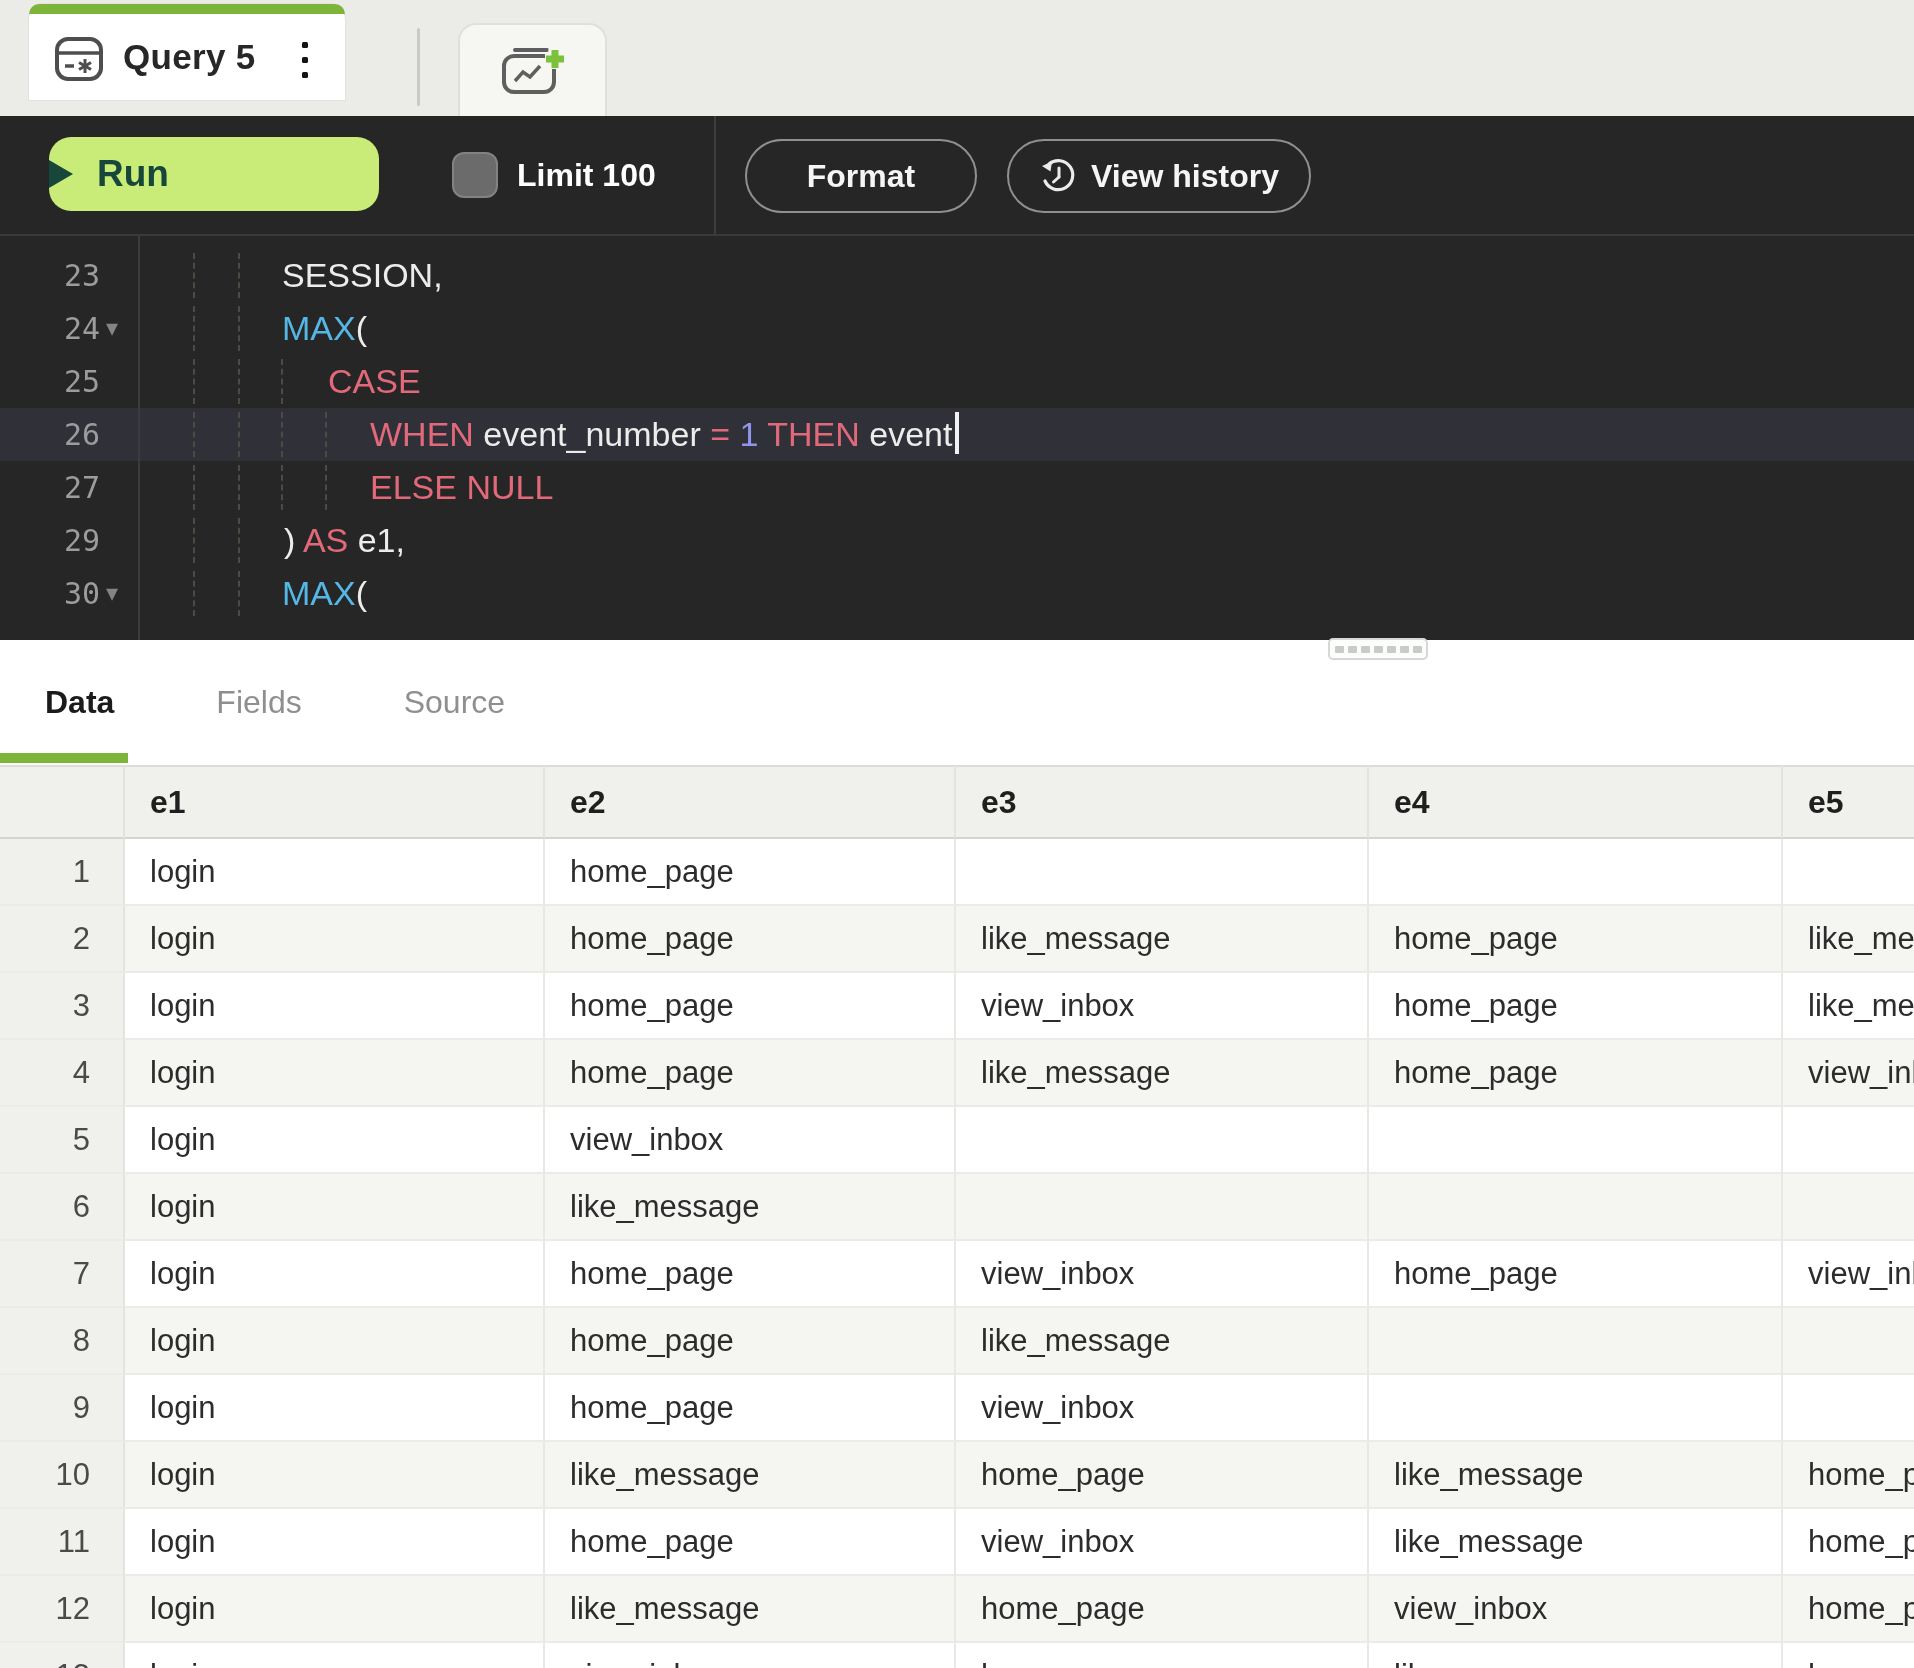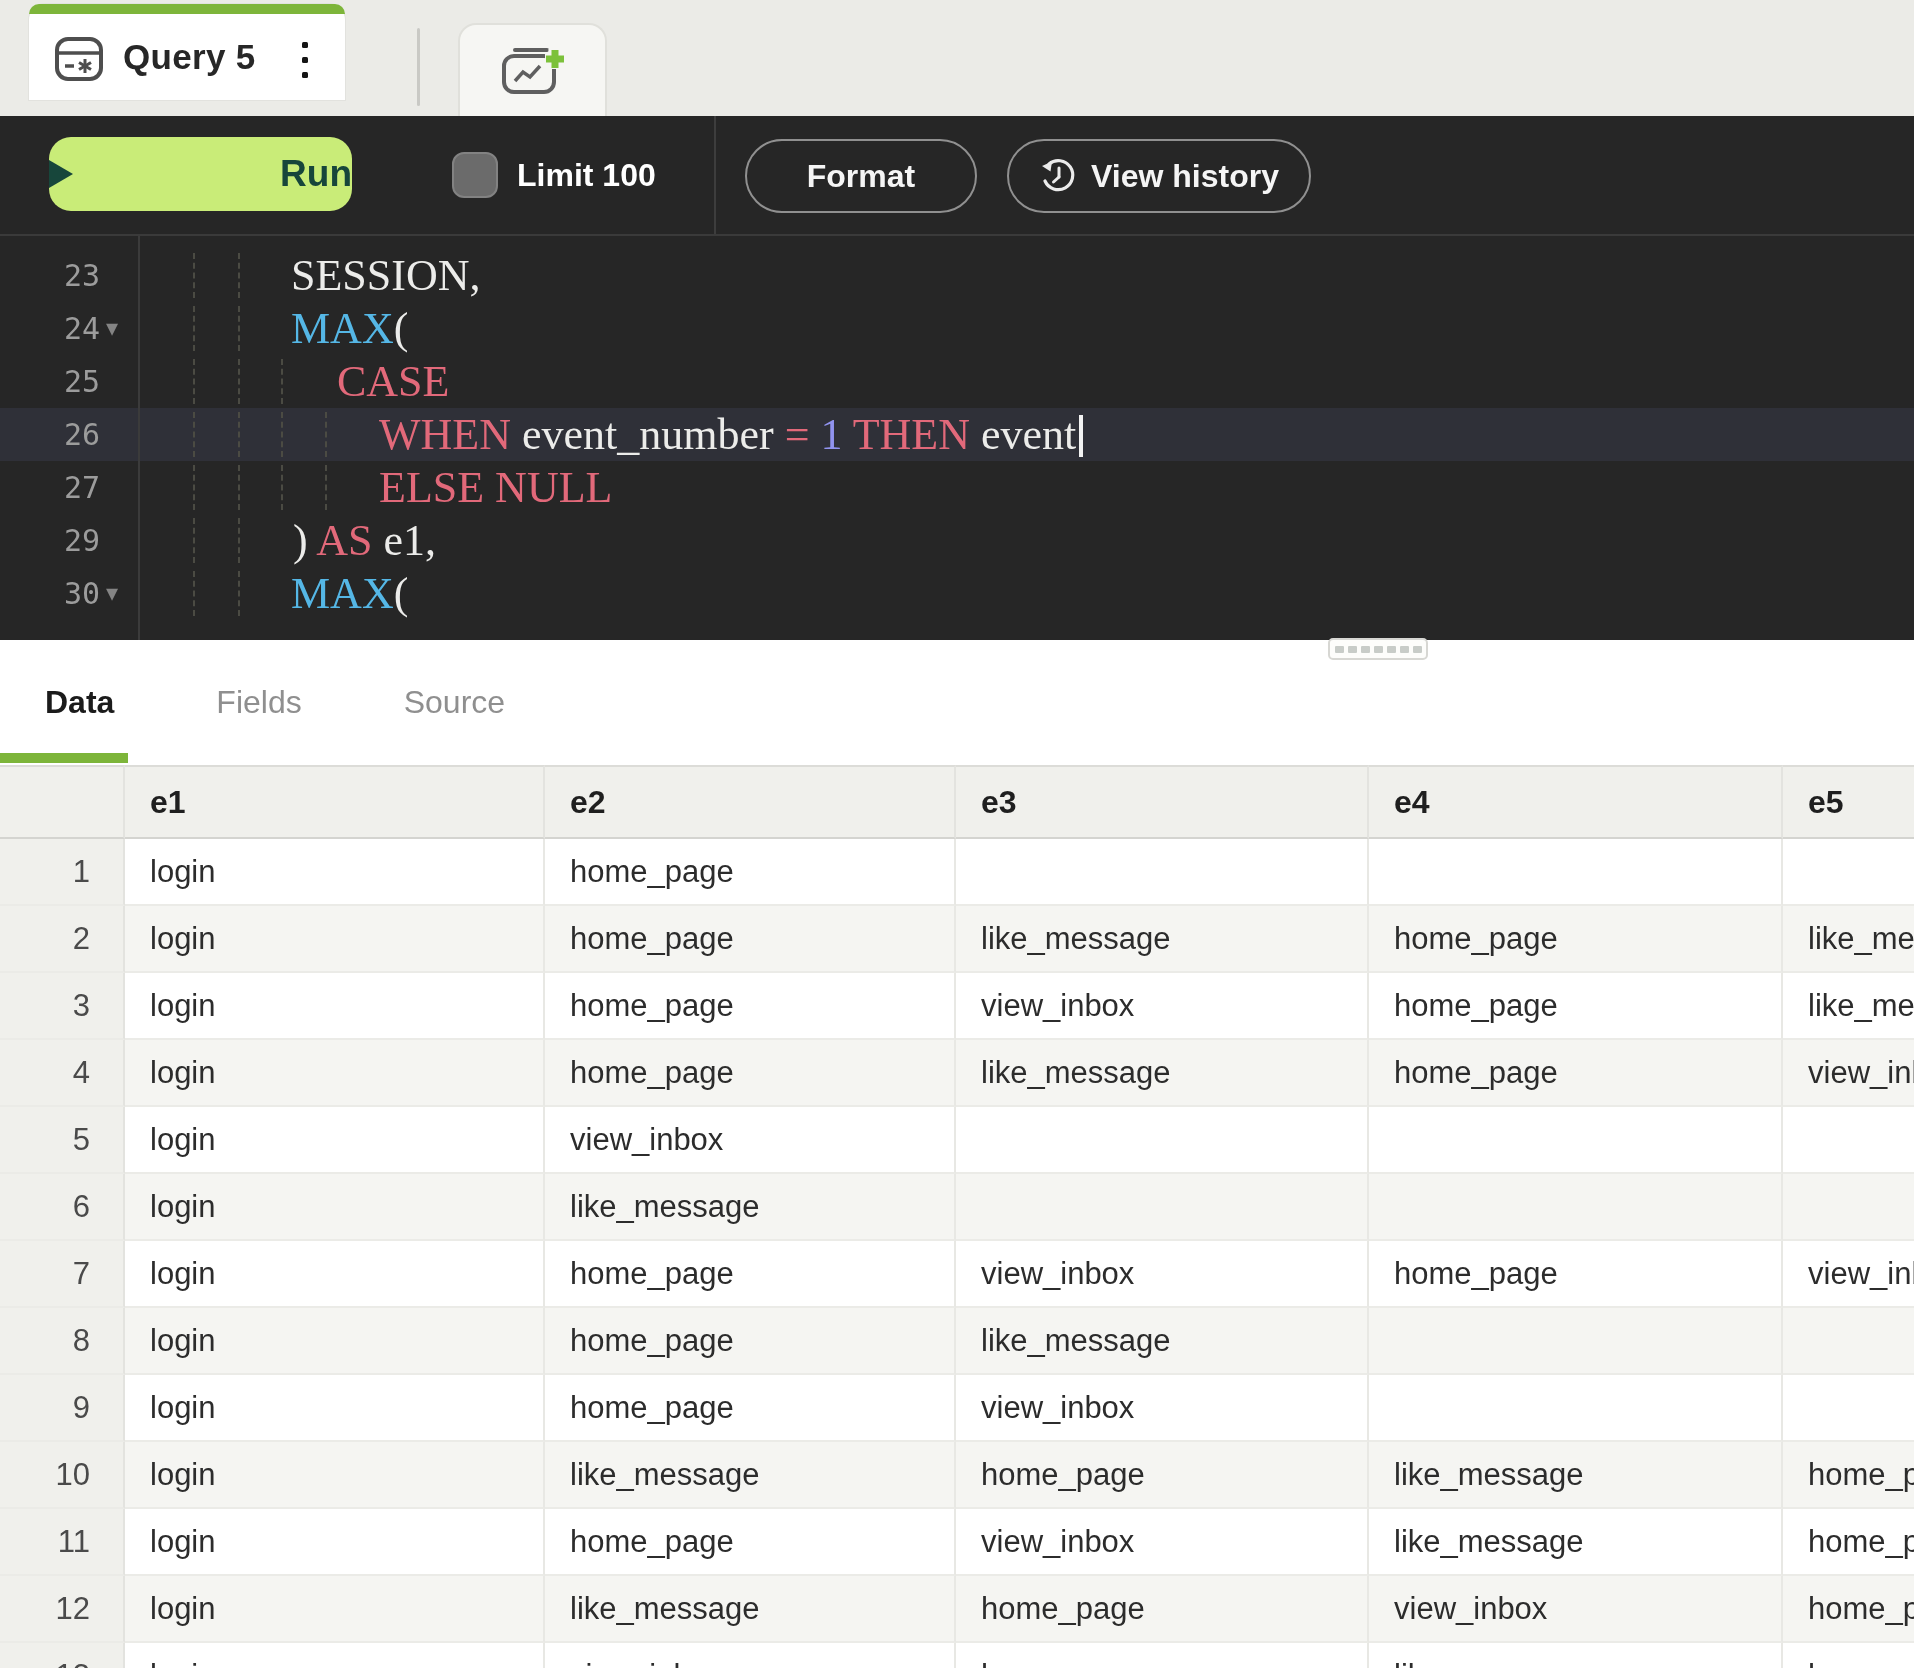--- a/index.html
+++ b/index.html
@@ -20,23 +20,23 @@
            flex-direction:column; align-items:center; justify-content:center; gap:9px; cursor:pointer; }
   .kebab i { width:6px; height:6px; background:#141414; border-radius:1.5px; }
   .tab-sep { position:absolute; left:417px; top:28px; width:3px; height:78px;
              background:#c9c9c5; border-radius:2px; }
   .tab-new { position:absolute; left:458px; top:23px; width:149px; height:93px;
              background:#f6f6f3; border:2px solid #e0e0db; border-bottom:none;
              border-radius:18px 18px 0 0; display:flex; align-items:center; justify-content:center; }
 
   
   .toolbar { position:absolute; top:116px; left:0; width:100%; height:118px; background:#262626; }
-  .run-btn { position:absolute; left:49px; top:21px; width:303px; height:74px; border:none;
+  .run-btn { position:absolute; left:49px; top:21px; width:330px; height:74px; border:none;
              border-radius:22px; background:#c9ec78; display:flex; align-items:center;
-             justify-content:space-between; gap:24px; cursor:pointer; }
+             justify-content:flex-start; gap:24px; cursor:pointer; }
   .play-tri { width:0; height:0; border-left:24px solid #17463b;
               border-top:14px solid transparent; border-bottom:14px solid transparent; }
   .run-label { font-weight:bold; font-size:37px; color:#17463b; font-family:"Liberation Sans",sans-serif; }
   .limit-box { position:absolute; left:452px; top:36px; width:46px; height:46px;
                background:#6b6b6b; border:2px solid #828282; border-radius:12px; cursor:pointer; }
   .limit-label { position:absolute; left:517px; top:0; height:118px; line-height:118px;
                  color:#fff; font-weight:bold; font-size:32px; }
   .tb-sep { position:absolute; left:714px; top:0; width:2px; height:118px; background:#3d3d3d; }
   .pill { position:absolute; top:23px; height:74px; background:transparent;
           border:2.5px solid #909090; border-radius:37px; color:#f5f5f5; font-weight:bold;
@@ -51,21 +51,21 @@
   .gutline { position:absolute; left:138px; top:0; bottom:0; width:2px; background:#3b3b3b; z-index:2; }
   .code-area { position:relative; padding-top:13px; }
   .cl { position:relative; height:53px; }
   .cl.hl { background:#2f3038; }
   .gut { position:absolute; left:0; top:0; width:100px; height:53px; line-height:53px;
          text-align:right; color:#9c9c9c; font-family:"DejaVu Sans Mono",monospace; font-size:30px; }
   .fold { position:absolute; left:106px; top:0; height:53px; line-height:51px; color:#848484;
           font-size:24px; cursor:pointer; }
   .guide { position:absolute; top:4px; bottom:4px; width:0; border-left:2px dashed #4b4b43; }
   .code { position:absolute; top:0; height:53px; line-height:53px; white-space:pre;
-          font-family:Liberation Serif, serif; font-size:44px;margin-left:9px; }
+          font-family:Liberation Sans, sans-serif; font-size:34px; }
   .tok-plain { color:#ececea; }
   .tok-kw { color:#e2697a; }
   .tok-fn { color:#55b7e6; }
   .tok-num { color:#9193ef; }
   .cursor { display:inline-block; width:4px; height:42px; background:#f2f2f2;
             vertical-align:-8px; margin-left:3px; }
 
   
   .handle { position:absolute; left:1328px; top:638px; width:100px; height:22px;
             background:#fdfdfb; border:2px solid #d7d7d3; border-radius:5px; z-index:6;

